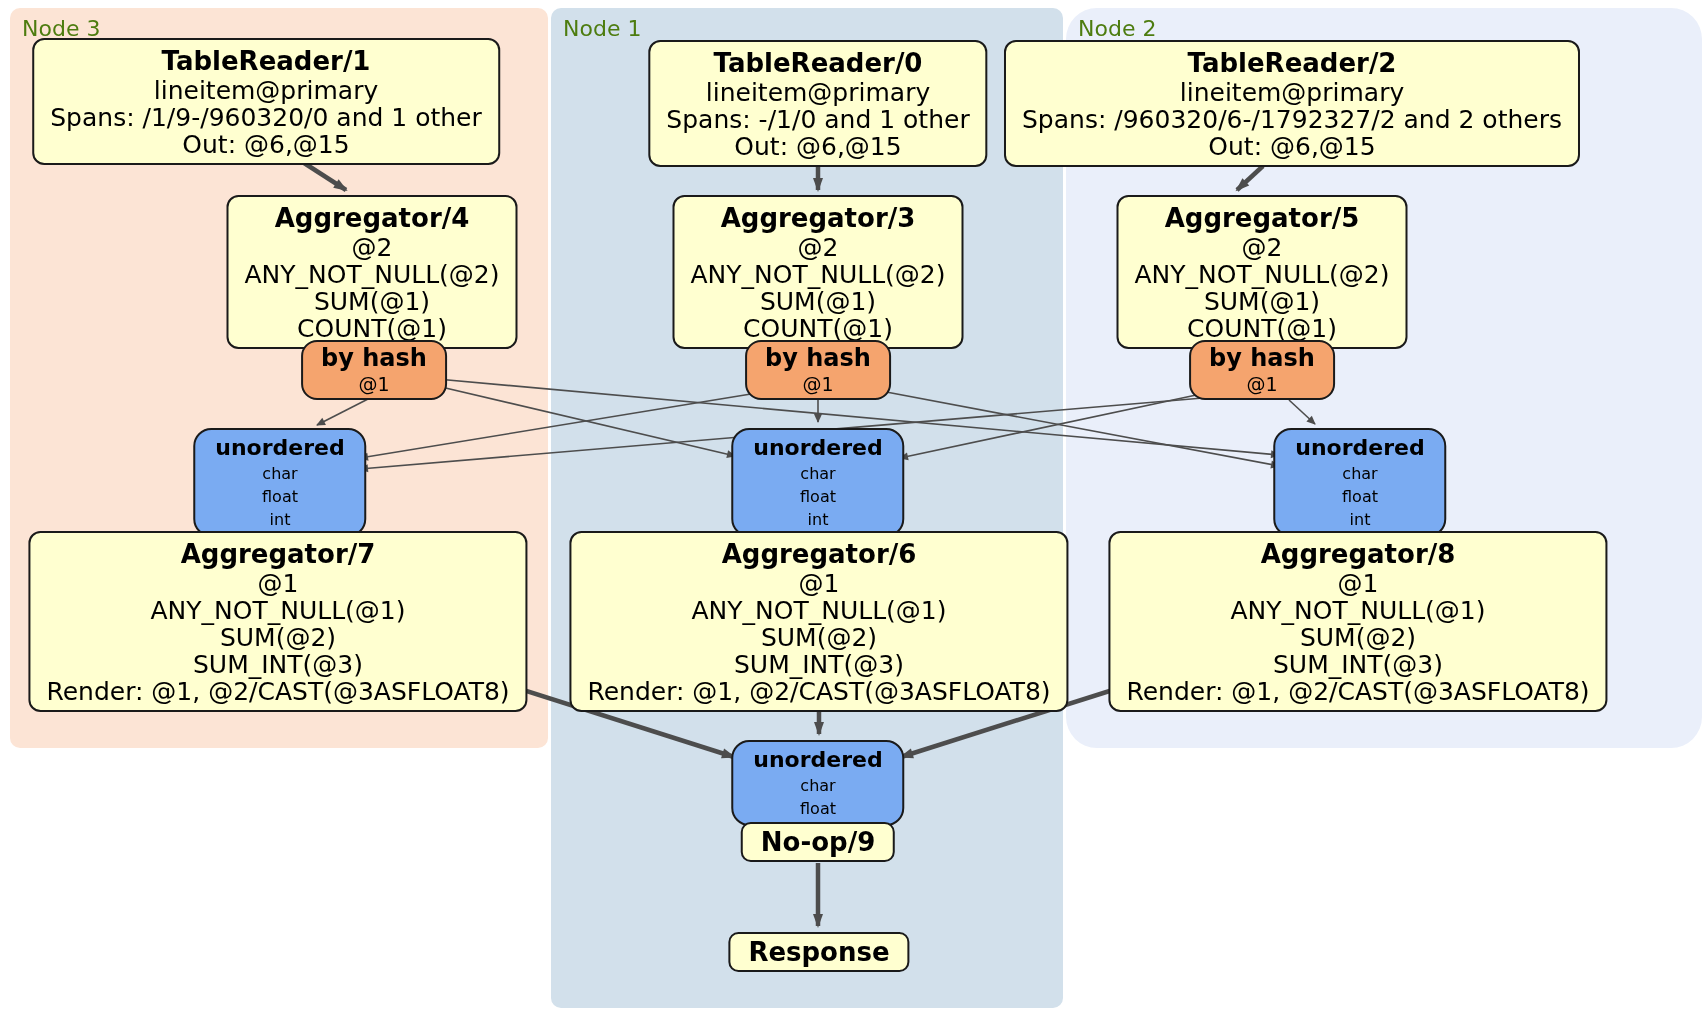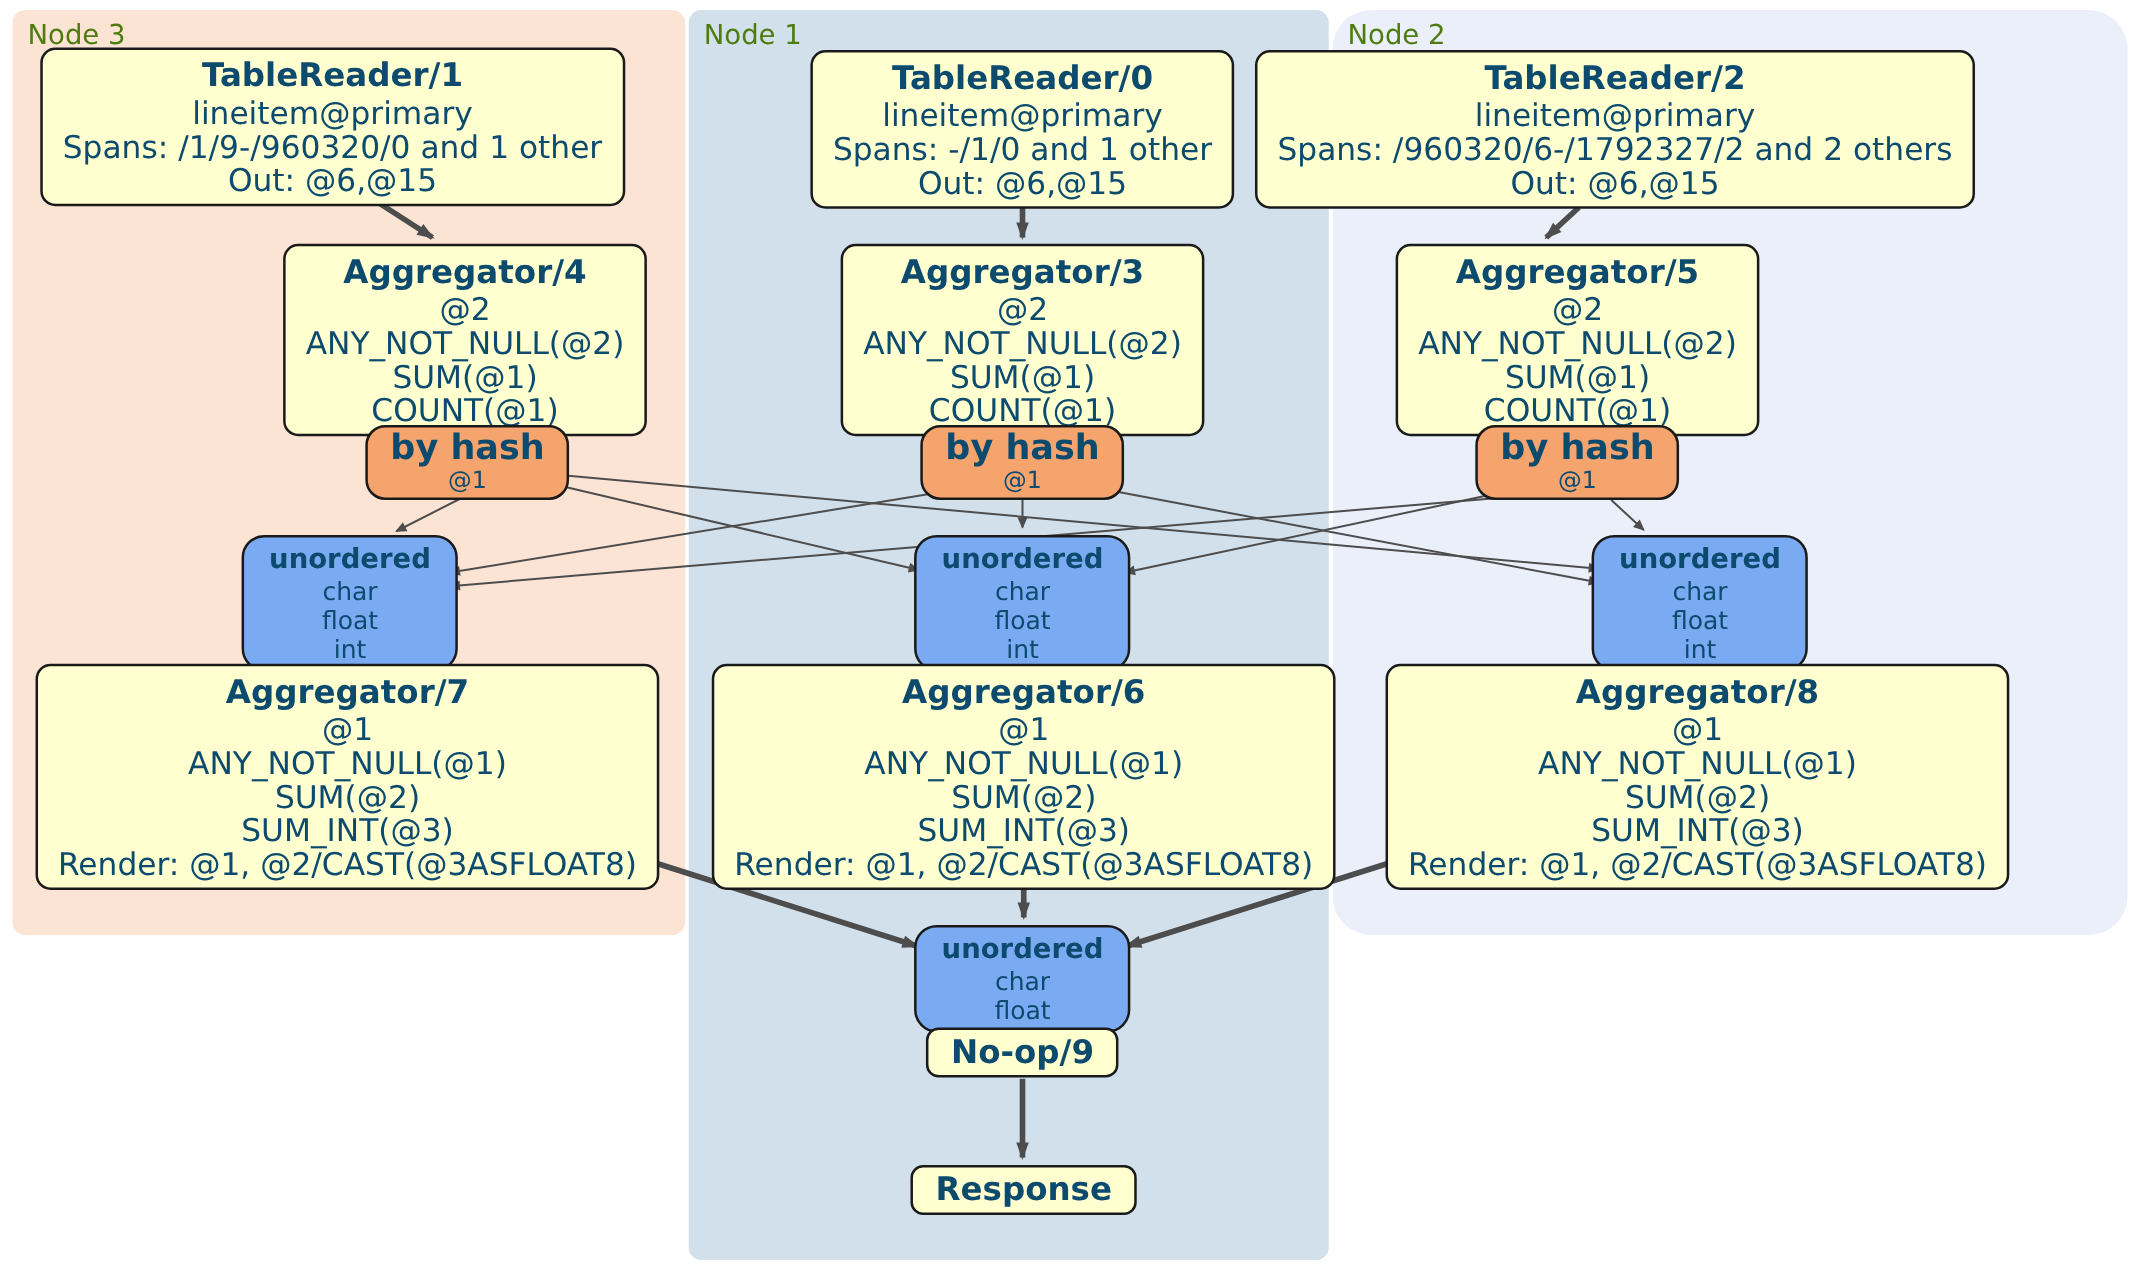--- a/index.html
+++ b/index.html
@@ -6,31 +6,31 @@
   body{font-family:"DejaVu Sans","Liberation Sans",sans-serif;}
   #stage{position:relative;width:1706px;height:1016px;background:#ffffff;overflow:hidden;}
 
   .panel{position:absolute;border-radius:10px;z-index:0;}
   .panel-label{position:absolute;top:8px;left:12px;font-size:22px;color:#4d7c0f;}
 
   #edges{position:absolute;left:0;top:0;z-index:1;}
 
   .box{position:absolute;transform:translateX(-50%);z-index:2;
        background:#ffffd0;border:2px solid #1a1a1a;border-radius:12px;
-       padding:5px 16px;text-align:center;white-space:nowrap;color:#0c4a6e;}
+       padding:5px 16px;text-align:center;white-space:nowrap;color:#000000;}
   .box-title{font-size:26px;font-weight:bold;line-height:32px;}
   .box-line{font-size:25px;line-height:27px;}
 
   .hash{background:#f5a46e;border-radius:16px;padding:2px 18px;}
-  .hash .box-title{font-size:28px;line-height:28px;}
+  .hash .box-title{font-size:24px;line-height:28px;}
   .hash .box-line{font-size:19px;line-height:24px;}
 
   .stream{background:#7aabf2;border-radius:18px;padding:4px 20px;}
   .stream .box-title{font-size:22px;line-height:28px;}
-  .stream .box-line{font-size:20px;line-height:23px;}
+  .stream .box-line{font-size:16px;line-height:23px;}
 
   .single{padding:2px 18px;border-radius:10px;}
 </style>
 </head>
 <body>
 
 <div id="stage">
 
   <div class="panel" style="left:10px;top:8px;width:538px;height:740px;background:#fce4d5;">
     <span class="panel-label">Node 3</span>

